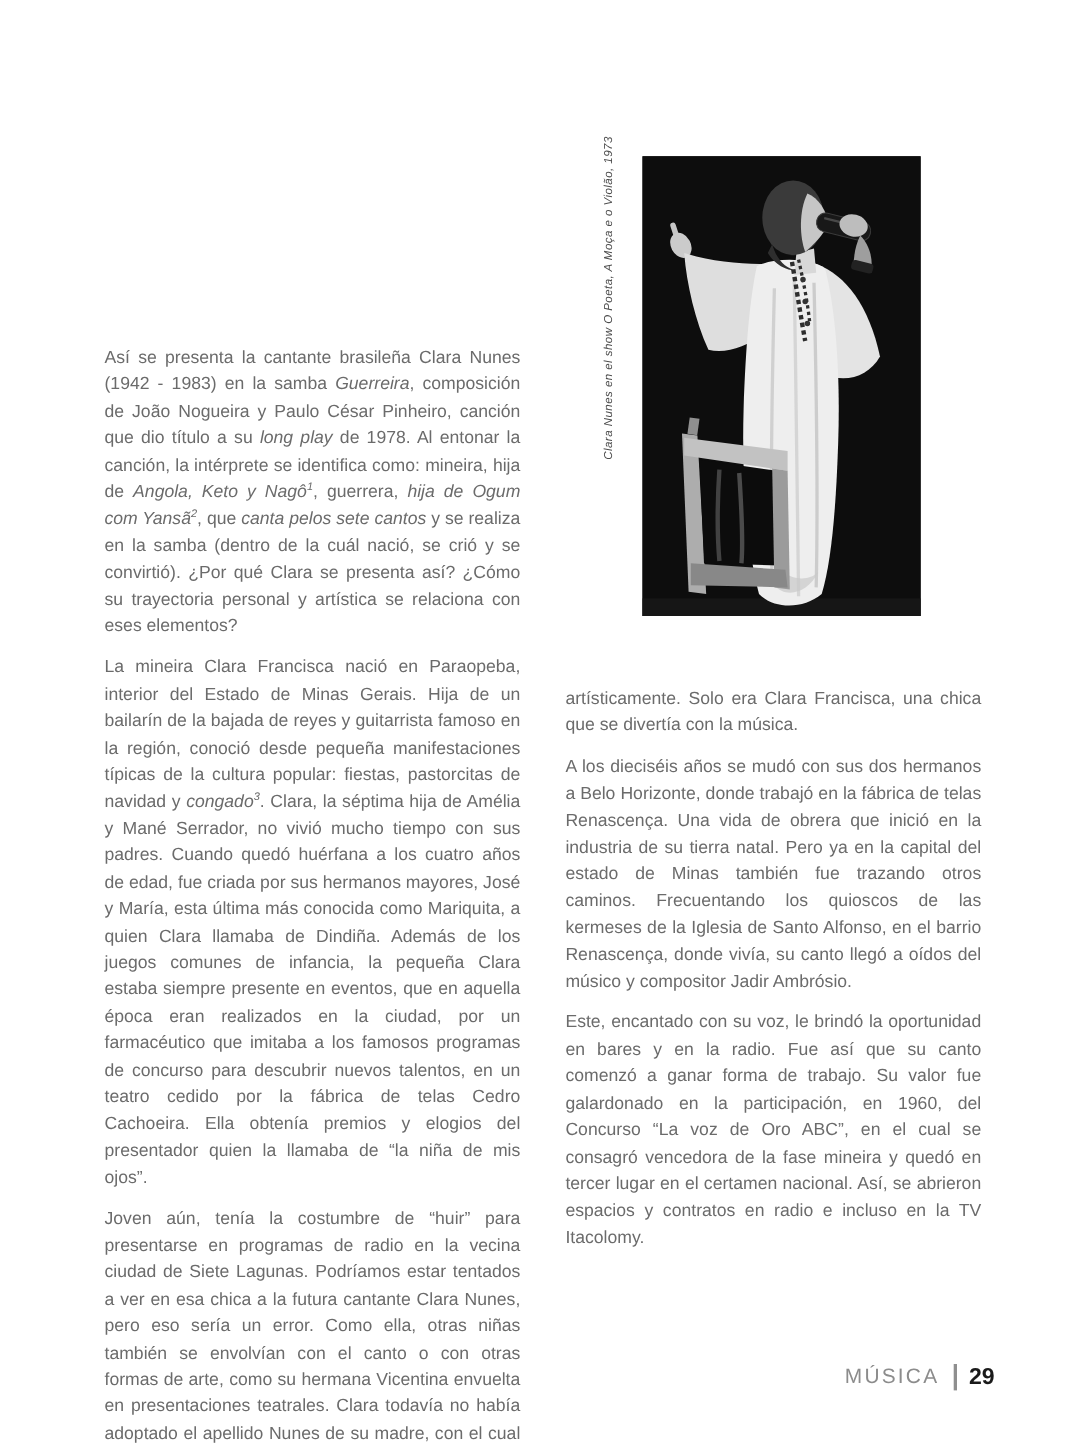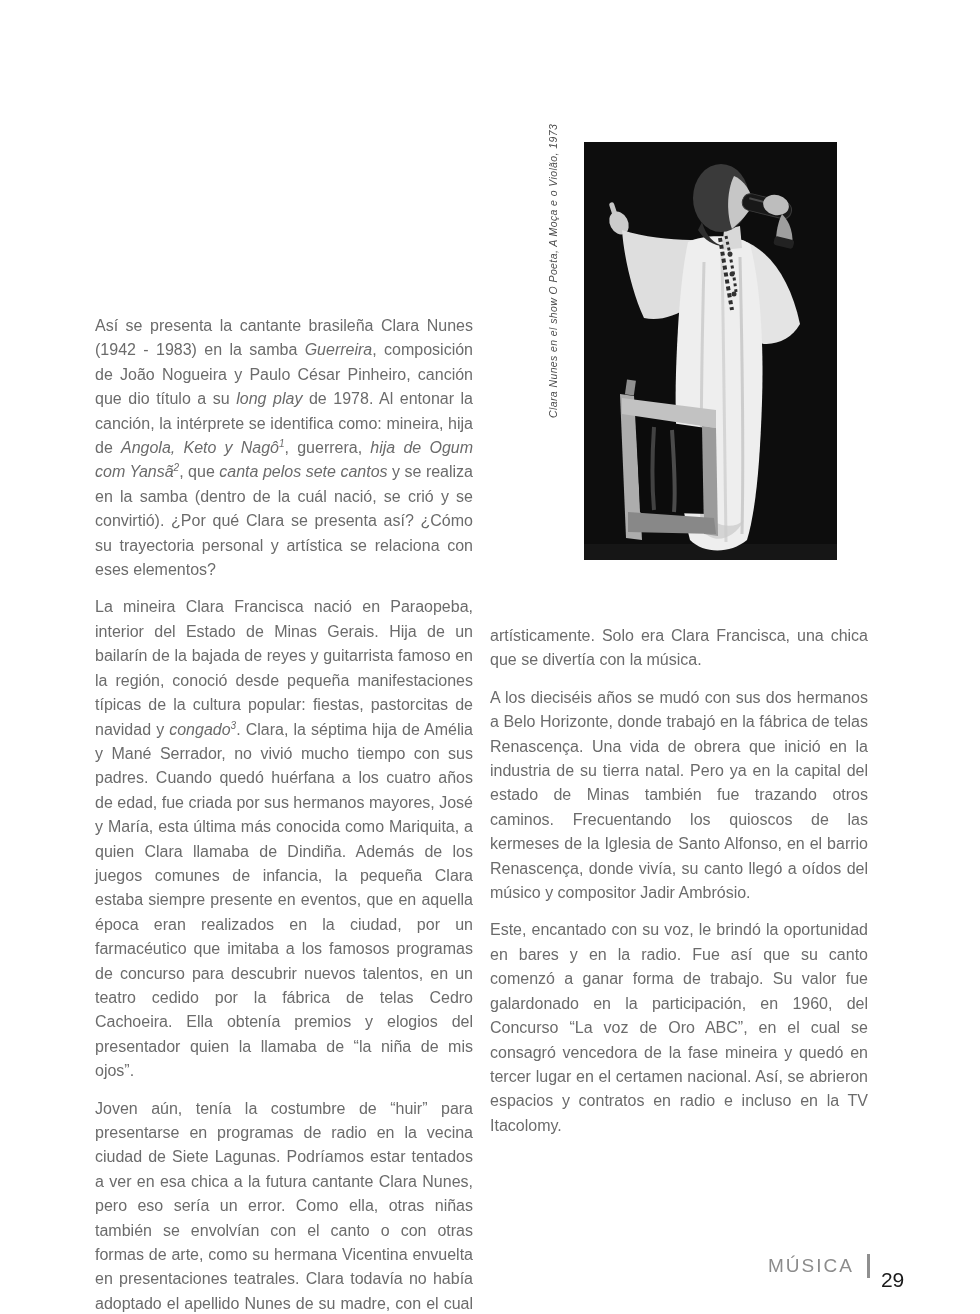--- a/index.html
+++ b/index.html
@@ -38,21 +38,21 @@
   
   .col {
     position: absolute;
     width: 378px;
     color: #6b6b6b;
     font-size: 16px;
     line-height: 24.4px;
     text-align: justify;
   }
   .col-left  { left: 95px;  top: 314px; }
-  .col-right { left: 490px; top: 624px; }
+  .col-right { left: 514px; top: 624px; }
   .col p { margin: 0 0 13px 0; }
   .col p:last-child { margin-bottom: 0; }
   .col i { font-style: italic; }
   .col sup { font-size: 10px; line-height: 0; vertical-align: super; }
 
   
   .footer {
     position: absolute;
     top: 1240px; left: 768px;
     display: flex;
@@ -65,22 +65,21 @@
     font-weight: 400;
   }
   .footer-divider {
     width: 3px; height: 24px;
     background: #8f8f8f;
     margin: 0 11px 0 13px;
   }
   .footer-page {
     color: #1a1a1a;
     font-size: 21px;
-    font-weight: normal;
-    margin-top: 28px;
+    font-weight: bold;
   }
 </style>
 </head>
 <body>
 
 <div class="page">
 
   <figure class="photo">
     <svg viewBox="0 0 253 418" xmlns="http://www.w3.org/2000/svg">
       <rect x="0" y="0" width="253" height="418" fill="#0d0d0d"></rect>

